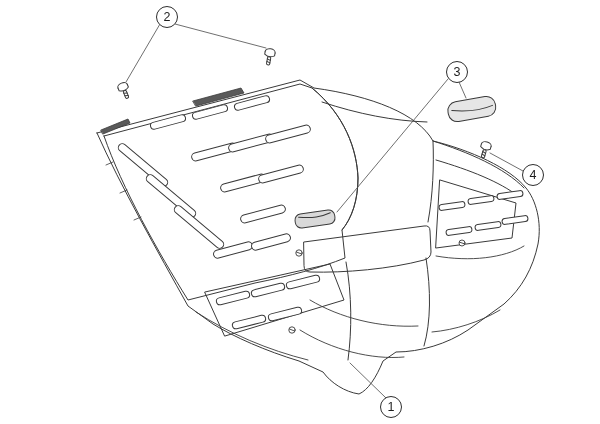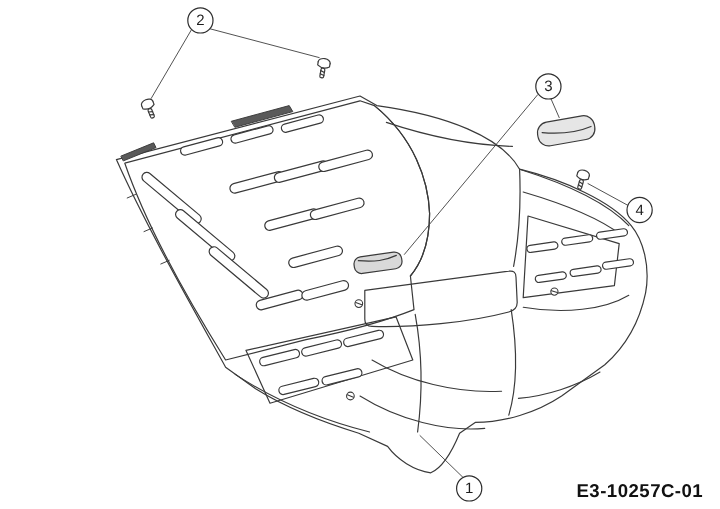--- a/index.html
+++ b/index.html
@@ -176,14 +176,13 @@
   <div class="callout" style="left:156px;top:6px;">
     <span>2</span>
   </div>
   <div class="callout" style="left:446px;top:61px;">
     <span>3</span>
   </div>
   <div class="callout" style="left:522px;top:164px;">
     <span>4</span>
   </div>
 
-  <div class="part-code">E3-10257C-01</div>
 </div>
 
 </body></html>

